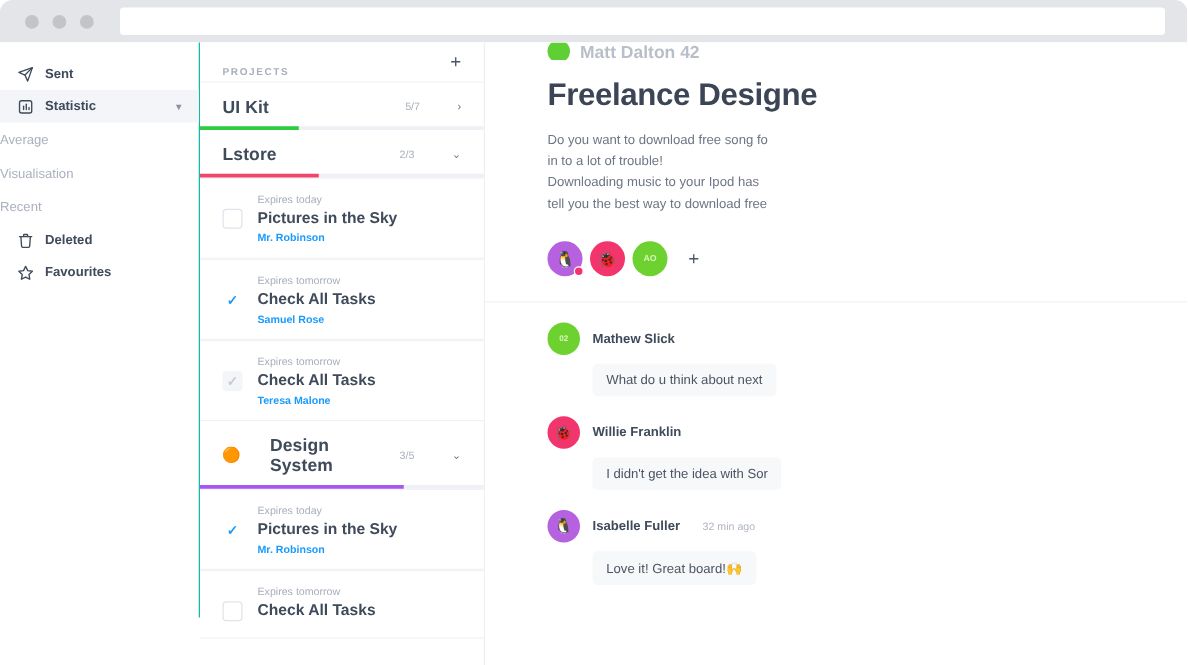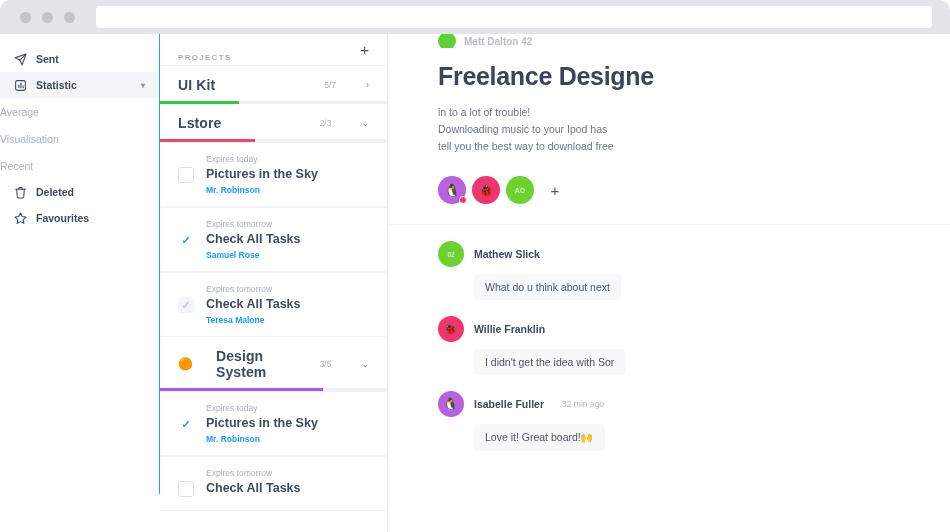--- a/index.html
+++ b/index.html
@@ -135,21 +135,21 @@
     background: #ffffff;
     position: relative;
     overflow: hidden;
   }
   .cut-row {
     display: flex; align-items: center; gap: 8px;
     padding: 0 0 0 50px;
     height: 14px; overflow: hidden;
   }
   .cut-avatar { width: 18px; height: 18px; border-radius: 50%; background: #5ed035; flex: none; }
-  .cut-text { font-size: 10px; color: #b9bfc9; font-weight: bold; }
+  .cut-text { font-size: 14px; color: #b9bfc9; font-weight: bold; }
   .article { padding: 14px 0 0 50px; }
   .article-title {
     font-size: 25px; font-weight: bold; color: #3b4556;
     letter-spacing: -.3px; margin-bottom: 13px; white-space: nowrap;
   }
   .article-p { font-size: 10.5px; color: #6d7685; line-height: 17px; white-space: nowrap; }
   .avatar-row { display: flex; align-items: center; gap: 6px; margin-top: 21px; }
   .av {
     width: 28px; height: 28px; border-radius: 50%;
     display: flex; align-items: center; justify-content: center;
@@ -342,20 +342,21 @@
 
     <div class="main">
 
       <div class="cut-row">
         <span class="cut-avatar"></span>
         <span class="cut-text">Matt Dalton 42</span>
       </div>
 
       <div class="article">
         <div class="article-title">Freelance Designe</div>
+        <div class="article-p">Do you want to download free song fo</div>
         <div class="article-p">in to a lot of trouble!</div>
         <div class="article-p">Downloading music to your Ipod has</div>
         <div class="article-p">tell you the best way to download free</div>
 
         <div class="avatar-row">
           <span class="av p1">
             <span>🐧</span>
             <i class="av-badge"></i>
           </span>
           <span class="av p2">

